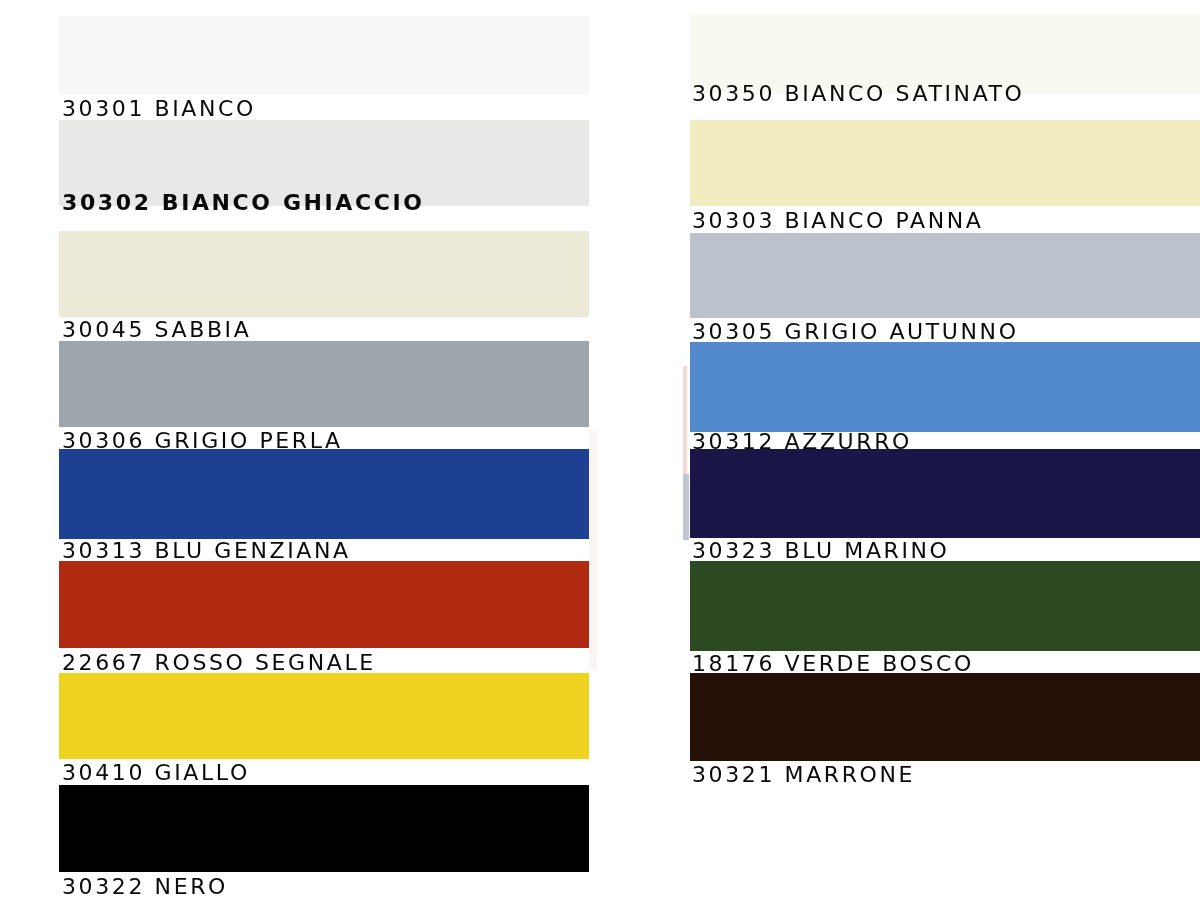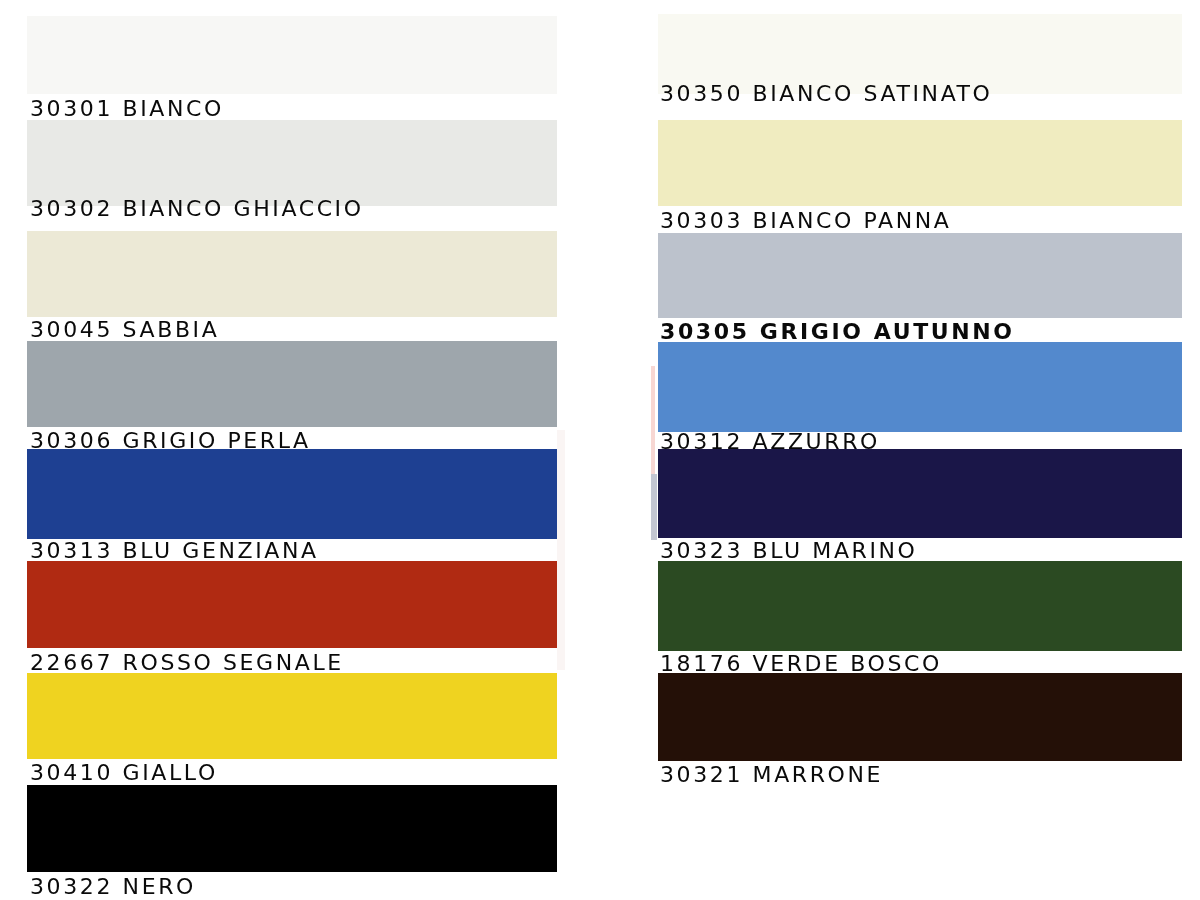--- a/index.html
+++ b/index.html
@@ -12,20 +12,21 @@
     height: 900px;
     background: #ffffff;
     font-family: "Liberation Sans", "DejaVu Sans", sans-serif;
     overflow: hidden;
     position: relative;
   }
   #chart {
     position: relative;
     width: 967px;
     height: 900px;
+    margin-left: 32px;
   }
   .column {
     position: absolute;
     top: 0;
   }
   .col-left  { left: 0;   width: 600px; }
   .col-right { left: 600px; width: 600px; }
 
   .swatch-row {
     position: absolute;
@@ -58,21 +59,21 @@
 
 <div id="chart">
 
   <div class="column col-left" id="col-left">
       <div class="swatch-row">
         <div class="swatch-chip" style="left: 27px; top: 16px; width: 530px; height: 78px; background: rgb(247, 247, 245);"></div>
         <div class="swatch-label" style="left: 30px; top: 96px;">30301 BIANCO</div>
       </div>
       <div class="swatch-row">
         <div class="swatch-chip" style="left: 27px; top: 120px; width: 530px; height: 86px; background: rgb(232, 233, 230);"></div>
-        <div class="swatch-label" style="left: 30px; top: 196px;">30302 BIANCO GHIACCIO</div>
+        <div class="swatch-label" style="left: 30px; top: 190px; font-weight: bold;">30302 BIANCO GHIACCIO</div>
       </div>
       <div class="swatch-row">
         <div class="swatch-chip" style="left: 27px; top: 231px; width: 530px; height: 86px; background: rgb(236, 233, 214);"></div>
         <div class="swatch-label" style="left: 30px; top: 317px;">30045 SABBIA</div>
       </div>
       <div class="swatch-row">
         <div class="swatch-chip" style="left: 27px; top: 341px; width: 530px; height: 86px; background: rgb(158, 166, 172);"></div>
         <div class="swatch-label" style="left: 30px; top: 428px;">30306 GRIGIO PERLA</div>
       </div>
       <div class="swatch-row">
@@ -96,21 +97,21 @@
       <div class="swatch-row">
         <div class="swatch-chip" style="left: 58px; top: 14px; width: 524px; height: 80px; background: rgb(249, 249, 242);"></div>
         <div class="swatch-label" style="left: 60px; top: 81px;">30350 BIANCO SATINATO</div>
       </div>
       <div class="swatch-row">
         <div class="swatch-chip" style="left: 58px; top: 120px; width: 524px; height: 86px; background: rgb(240, 236, 192);"></div>
         <div class="swatch-label" style="left: 60px; top: 208px;">30303 BIANCO PANNA</div>
       </div>
       <div class="swatch-row">
         <div class="swatch-chip" style="left: 58px; top: 233px; width: 524px; height: 85px; background: rgb(188, 194, 204);"></div>
-        <div class="swatch-label" style="left: 60px; top: 319px; font-weight: bold;">30305 GRIGIO AUTUNNO</div>
+        <div class="swatch-label" style="left: 60px; top: 319px;">30305 GRIGIO AUTUNNO</div>
       </div>
       <div class="swatch-row">
         <div class="swatch-chip" style="left: 58px; top: 342px; width: 524px; height: 90px; background: rgb(83, 137, 205);"></div>
         <div class="swatch-label" style="left: 60px; top: 429px; text-decoration: underline;">30312 AZZURRO</div>
       </div>
       <div class="swatch-row">
         <div class="swatch-chip" style="left: 58px; top: 449px; width: 524px; height: 89px; background: rgb(26, 22, 72);"></div>
         <div class="swatch-label" style="left: 60px; top: 538px;">30323 BLU MARINO</div>
       </div>
       <div class="swatch-row">

